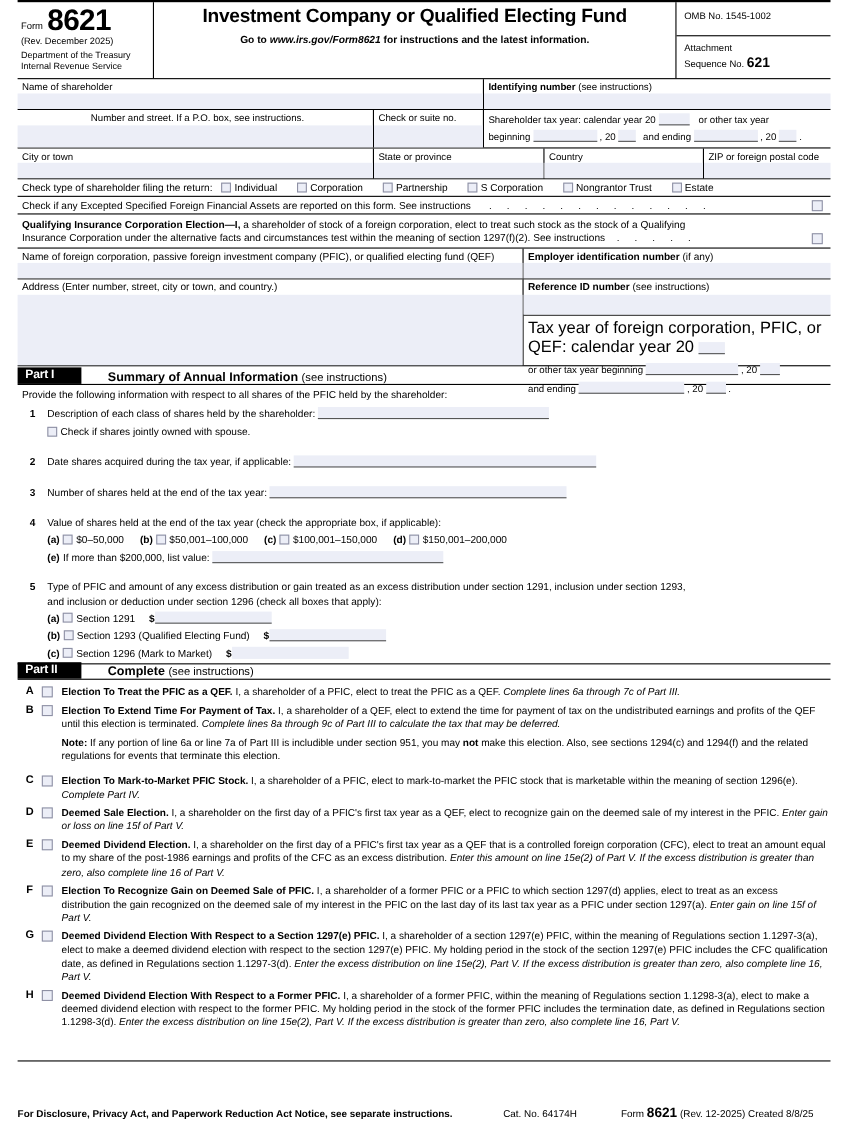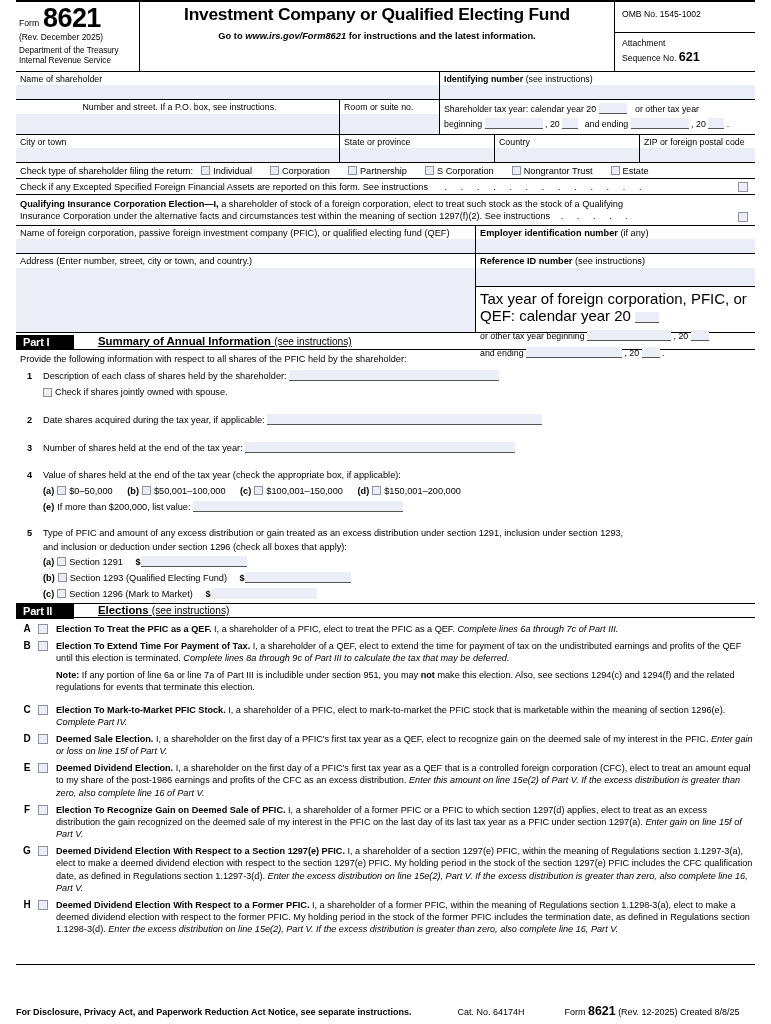--- a/index.html
+++ b/index.html
@@ -106,26 +106,25 @@
   .fc-cell { padding: 2px 0 0 4px; position: relative; }
   .fc-b1 { height: 28px; border-bottom: 1px solid #000; }
   .fc-b2 { height: 78px; }
   .fc-r1 { height: 28px; border-bottom: 1px solid #000; }
   .fc-r2 { height: 33px; border-bottom: 1px solid #000; }
   .fc-r3 { height: 45px; padding-top: 3px; }
   .fc-r3 div { margin-bottom: 6px; }
 
   
   .parthdr {
-    display: flex; align-items: flex-start;
+    display: flex; align-items: flex-end;
     border-bottom: 1.6px solid #000;
     border-top: 1.4px solid #000;
     height: 15px;
     margin-top: 0;
-    text-decoration: underline;
   }
   .partbox {
     background: #000; color: #fff;
     font-weight: bold; font-size: 11px;
     padding: 1px 7px 1px 7px;
     height: 15px; line-height: 13px;
     min-width: 58px;
     letter-spacing: -0.2px;
   }
   .parttitle { font-size: 11.4px; font-weight: bold; margin-left: 24px; }
@@ -207,21 +206,21 @@
       <span class="fillzone shade"></span>
     </div>
   </div>
 
   <div class="row r2">
     <div class="cell vline" style="width:324px;text-align:center;">
       <span class="lbl">Number and street. If a P.O. box, see instructions.</span>
       <span class="fillzone shade" style="height:20px;"></span>
     </div>
     <div class="cell vline" style="width:100px;">
-      <span class="lbl">Room or suite no.</span>
+      <span class="lbl">Check or suite no.</span>
       <span class="fillzone shade" style="height:20px;"></span>
     </div>
     <div class="cell" style="flex:1; padding-top:3px;">
       <div style="font-size:8.8px; margin-bottom:4px;">
         <span>Shareholder tax year: calendar year 20</span>
         <span class="fill" style="width:28px;"></span>
         <span style="margin-left:6px;">or other tax year</span>
       </div>
       <div style="font-size:8.8px;">
         <span>beginning</span>
@@ -394,21 +393,21 @@
         <div style="margin-top:2px;">
           <span style="margin-right:3px;"><b>(c)</b></span><span class="cb"></span><span>Section 1296 (Mark to Market)</span>
           <span class="b" style="margin-left:10px;">$</span><span class="fill" style="width:106px; border-bottom:none;"></span>
         </div>
       </span>
     </div>
   </div>
 
   <div class="parthdr" style="margin-top:1px;">
     <span class="partbox">Part II</span>
-    <span class="parttitle"><span>Elections</span> <span class="norm">(see instructions)</span></span>
+    <span class="parttitle"><span>Complete</span> <span class="norm">(see instructions)</span></span>
   </div>
 
   <div style="padding-top:5px;">
 
     <div class="el">
       <span class="el-let">A</span>
       <span class="el-cb"><span class="cb"></span></span>
       <span class="el-txt"><span class="b">Election To Treat the PFIC as a QEF.</span><span> I, a shareholder of a PFIC, elect to treat the PFIC as a QEF. </span><span class="i">Complete lines 6a through 7c of Part III.</span></span>
     </div>
 

